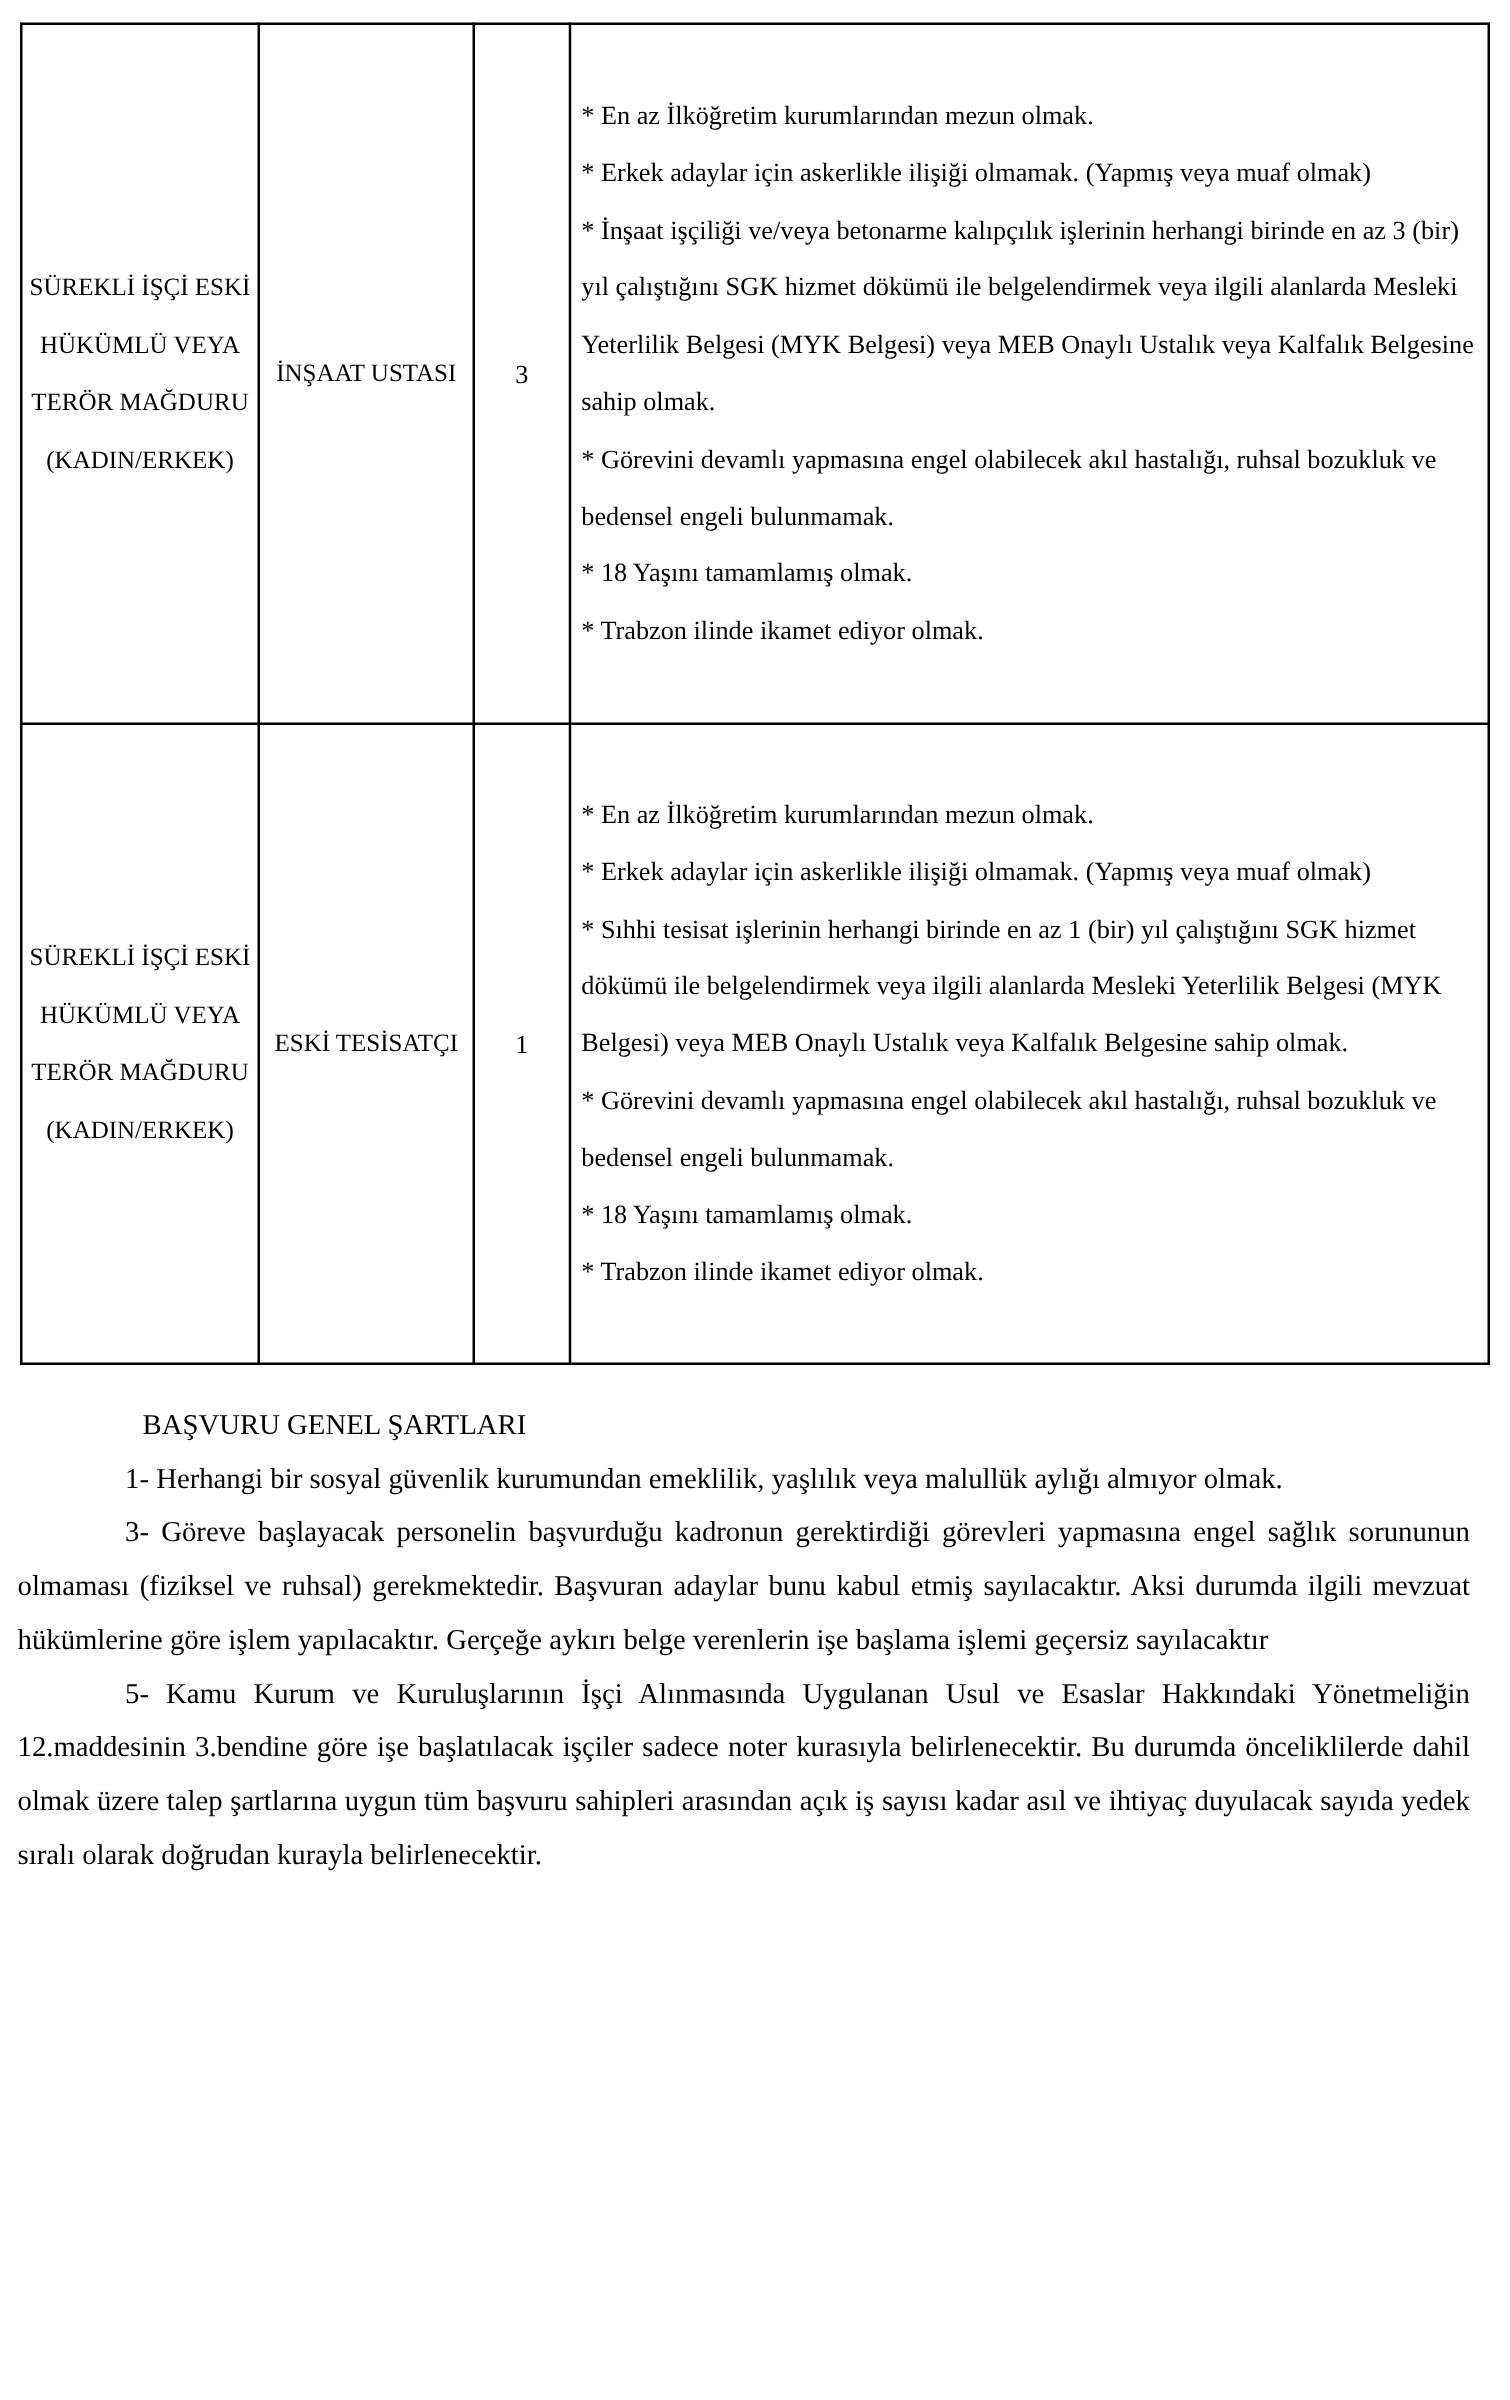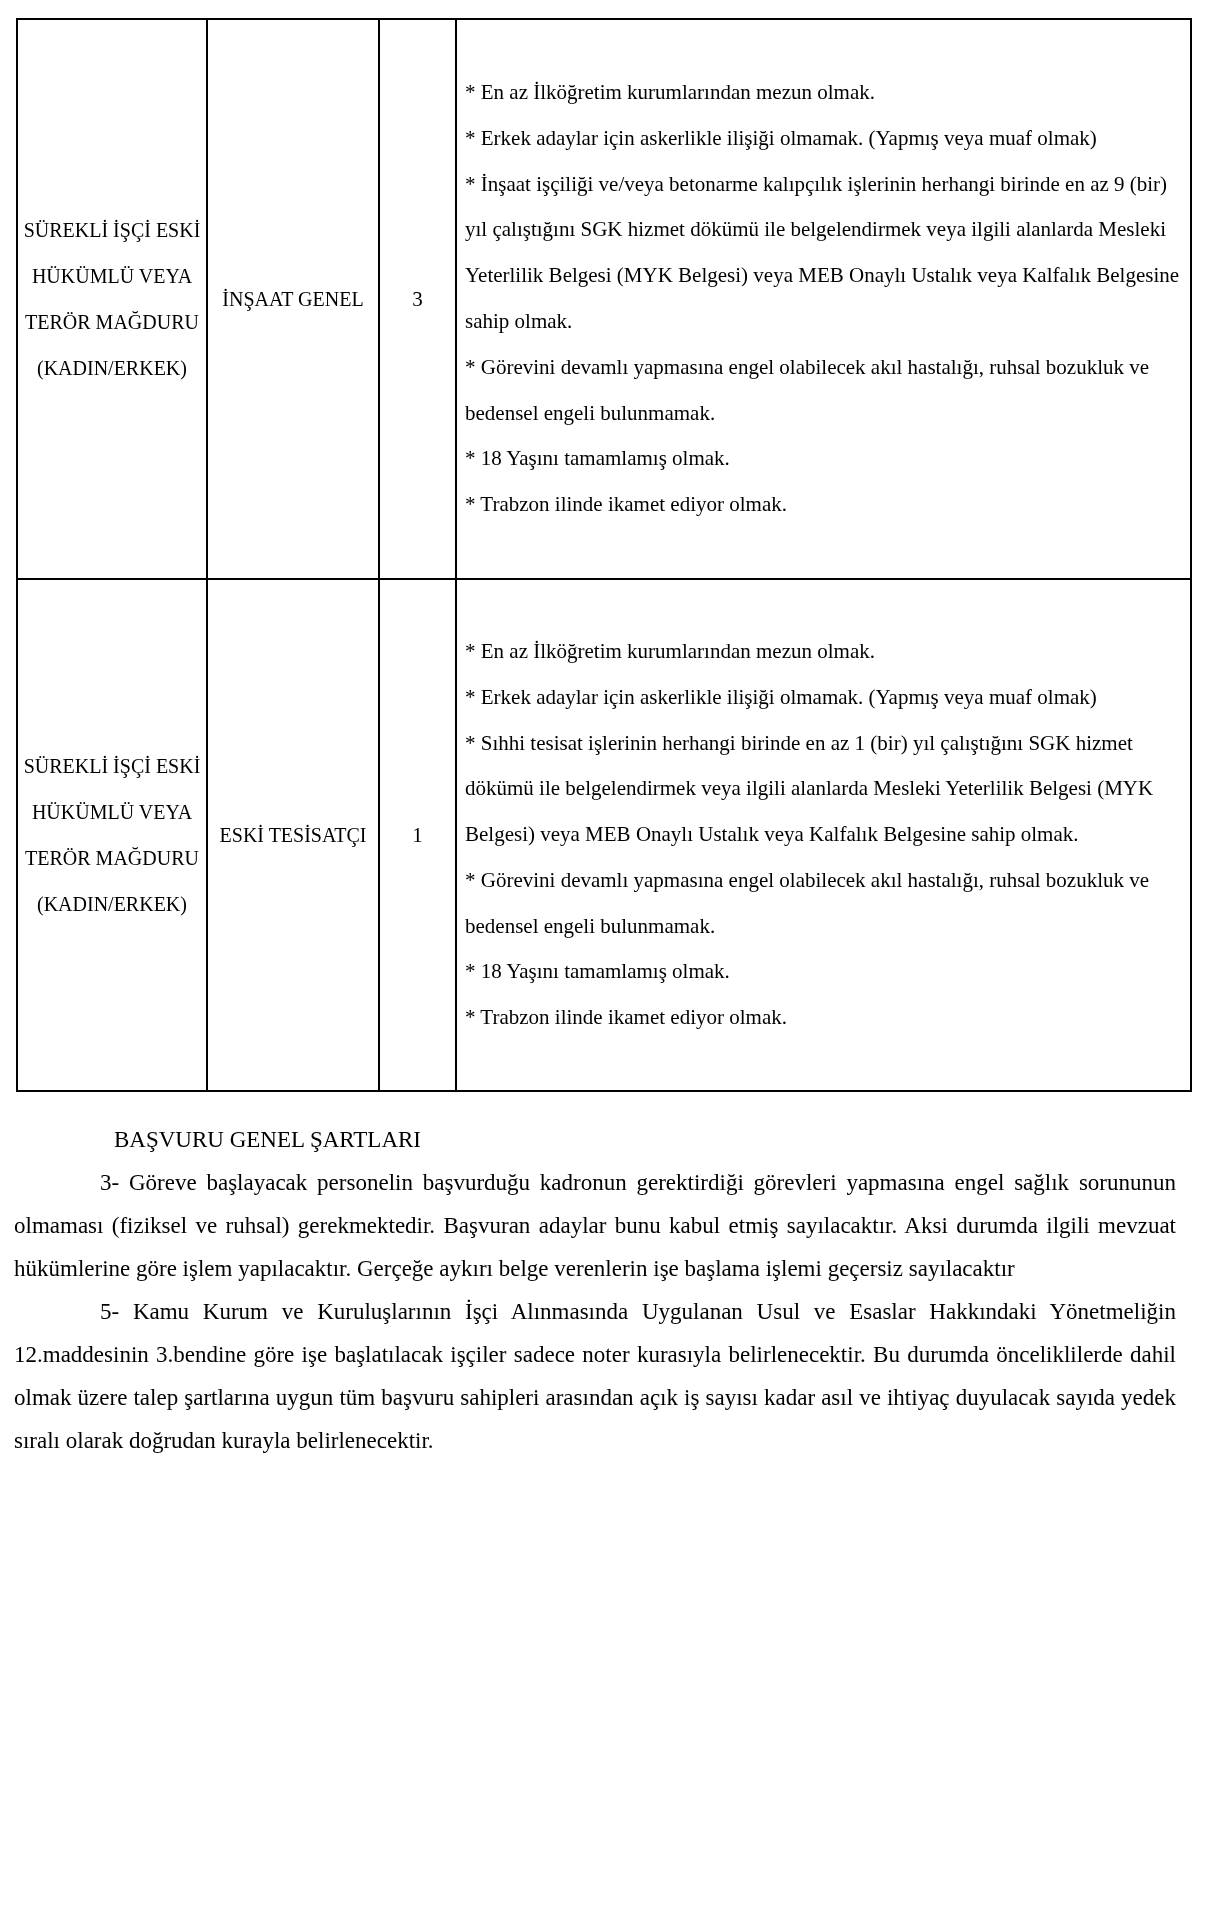--- a/index.html
+++ b/index.html
@@ -101,26 +101,26 @@
       <col class="c-pos">
       <col class="c-cnt">
       <col class="c-req">
     </colgroup>
     <tbody>
       <tr class="row-1">
         <td class="cat">SÜREKLİ İŞÇİ ESKİ
 HÜKÜMLÜ VEYA
 TERÖR MAĞDURU
 (KADIN/ERKEK)</td>
-        <td class="pos">İNŞAAT GENEL</td>
+        <td class="pos">İNŞAAT USTASI</td>
         <td class="cnt">3</td>
         <td class="req">
             <div class="req-line">* En az İlköğretim kurumlarından mezun olmak.</div>
             <div class="req-line">* Erkek adaylar için askerlikle ilişiği olmamak. (Yapmış veya muaf olmak)</div>
-            <div class="req-line">* İnşaat işçiliği ve/veya betonarme kalıpçılık işlerinin herhangi birinde en az 9 (bir) yıl çalıştığını SGK hizmet dökümü ile belgelendirmek veya ilgili alanlarda Mesleki Yeterlilik Belgesi (MYK Belgesi) veya MEB Onaylı Ustalık veya Kalfalık Belgesine sahip olmak.</div>
+            <div class="req-line">* İnşaat işçiliği ve/veya betonarme kalıpçılık işlerinin herhangi birinde en az 3 (bir) yıl çalıştığını SGK hizmet dökümü ile belgelendirmek veya ilgili alanlarda Mesleki Yeterlilik Belgesi (MYK Belgesi) veya MEB Onaylı Ustalık veya Kalfalık Belgesine sahip olmak.</div>
             <div class="req-line">* Görevini devamlı yapmasına engel olabilecek akıl hastalığı, ruhsal bozukluk ve bedensel engeli bulunmamak.</div>
             <div class="req-line">* 18 Yaşını tamamlamış olmak.</div>
             <div class="req-line">* Trabzon ilinde ikamet ediyor olmak.</div>
           </td>
       </tr>
       <tr class="row-2">
         <td class="cat">SÜREKLİ İŞÇİ ESKİ
 HÜKÜMLÜ VEYA
 TERÖR MAĞDURU
 (KADIN/ERKEK)</td>
@@ -134,18 +134,19 @@
             <div class="req-line">* 18 Yaşını tamamlamış olmak.</div>
             <div class="req-line">* Trabzon ilinde ikamet ediyor olmak.</div>
           </td>
       </tr>
     </tbody>
   </table>
 
   <div class="section">
     <div class="heading">BAŞVURU GENEL ŞARTLARI</div>
     <div>
+        <div class="para">1- Herhangi bir sosyal güvenlik kurumundan emeklilik, yaşlılık veya malullük aylığı almıyor olmak.</div>
         <div class="para">3- Göreve başlayacak personelin başvurduğu kadronun gerektirdiği görevleri yapmasına engel sağlık sorununun olmaması (fiziksel ve ruhsal) gerekmektedir. Başvuran adaylar bunu kabul etmiş sayılacaktır. Aksi durumda ilgili mevzuat hükümlerine göre işlem yapılacaktır. Gerçeğe aykırı belge verenlerin işe başlama işlemi geçersiz sayılacaktır</div>
         <div class="para">5- Kamu Kurum ve Kuruluşlarının İşçi Alınmasında Uygulanan Usul ve Esaslar Hakkındaki Yönetmeliğin 12.maddesinin 3.bendine göre işe başlatılacak işçiler sadece noter kurasıyla belirlenecektir. Bu durumda önceliklilerde dahil olmak üzere talep şartlarına uygun tüm başvuru sahipleri arasından açık iş sayısı kadar asıl ve ihtiyaç duyulacak sayıda yedek sıralı olarak doğrudan kurayla belirlenecektir.</div>
       </div>
   </div>
 
 </div>
 
 </body></html>

